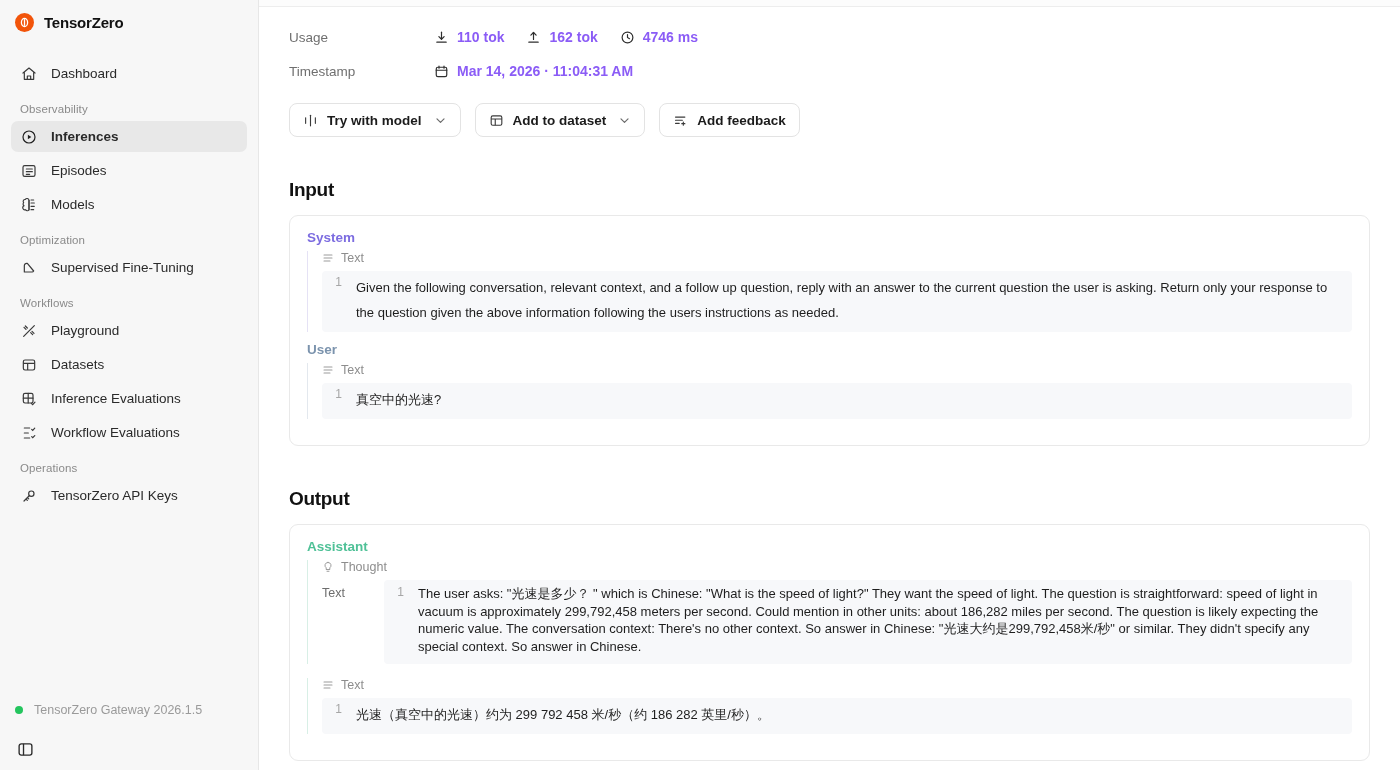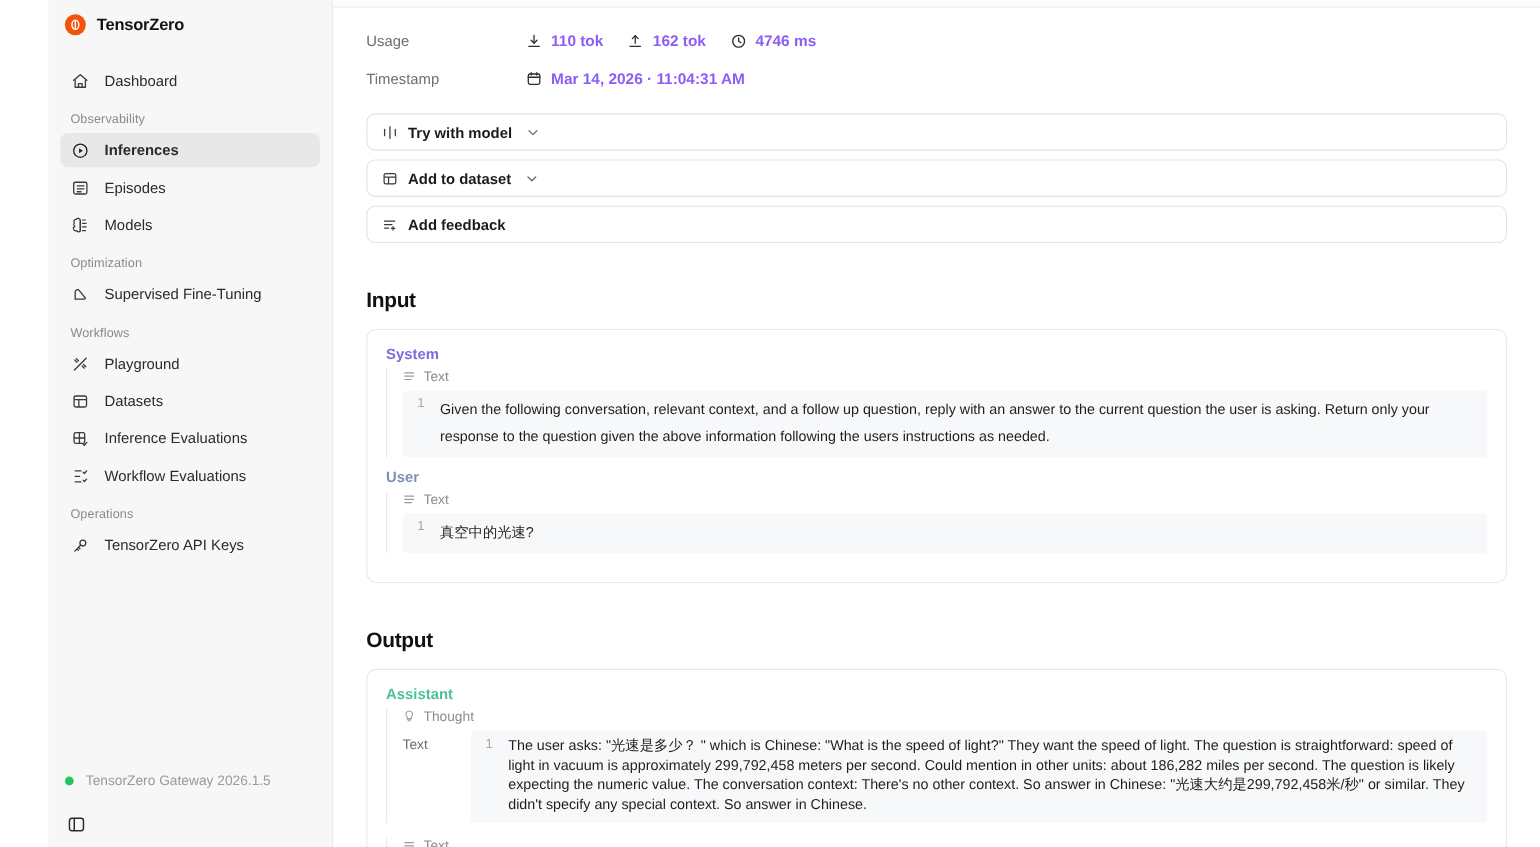--- a/index.html
+++ b/index.html
@@ -13,21 +13,20 @@
   .app { display: flex; width: 1400px; height: 770px; }
 
   
   .sidebar {
     width: 259px; height: 770px;
     background: #f7f7f7;
     border-right: 1px solid #e7e7e7;
     position: relative;
     flex: 0 0 259px;
     padding: 0 11px;
-    margin-left: 44px;
   }
   .brand {
     display: flex; align-items: center; gap: 10px;
     height: 44px; padding: 0 4px; margin-top: 0;
   }
   .brand-logo {
     width: 19px; height: 19px; border-radius: 50%;
     background: #f2540a;
     display: flex; align-items: center; justify-content: center;
     flex: 0 0 19px;
@@ -74,21 +73,21 @@
 
   
   .meta { padding-top: 13px; }
   .meta-row { display: flex; align-items: center; height: 34px; }
   .meta-key { width: 145px; font-size: 13.5px; color: #6f6f6f; flex: 0 0 145px; }
   .meta-vals { display: flex; align-items: center; gap: 22px; }
   .meta-val { display: flex; align-items: center; gap: 8px; font-size: 14px; font-weight: 600; color: #8b5cf6; }
   .meta-val svg { display:block; }
 
   
-  .actions { display: flex; gap: 8px; margin-top: 15px; flex-direction: column; }
+  .actions { display: flex; gap: 14px; margin-top: 15px; }
   .btn {
     display: flex; align-items: center; gap: 9px;
     height: 34px; padding: 0 13px;
     border: 1px solid #e3e3e3; border-radius: 8px;
     background: #fff; font-size: 13.5px; font-weight: 600; color: #1b1b1b;
     cursor: pointer; white-space: nowrap;
   }
   .btn svg { display:block; }
   .btn .chev { margin-left: 3px; }
 

